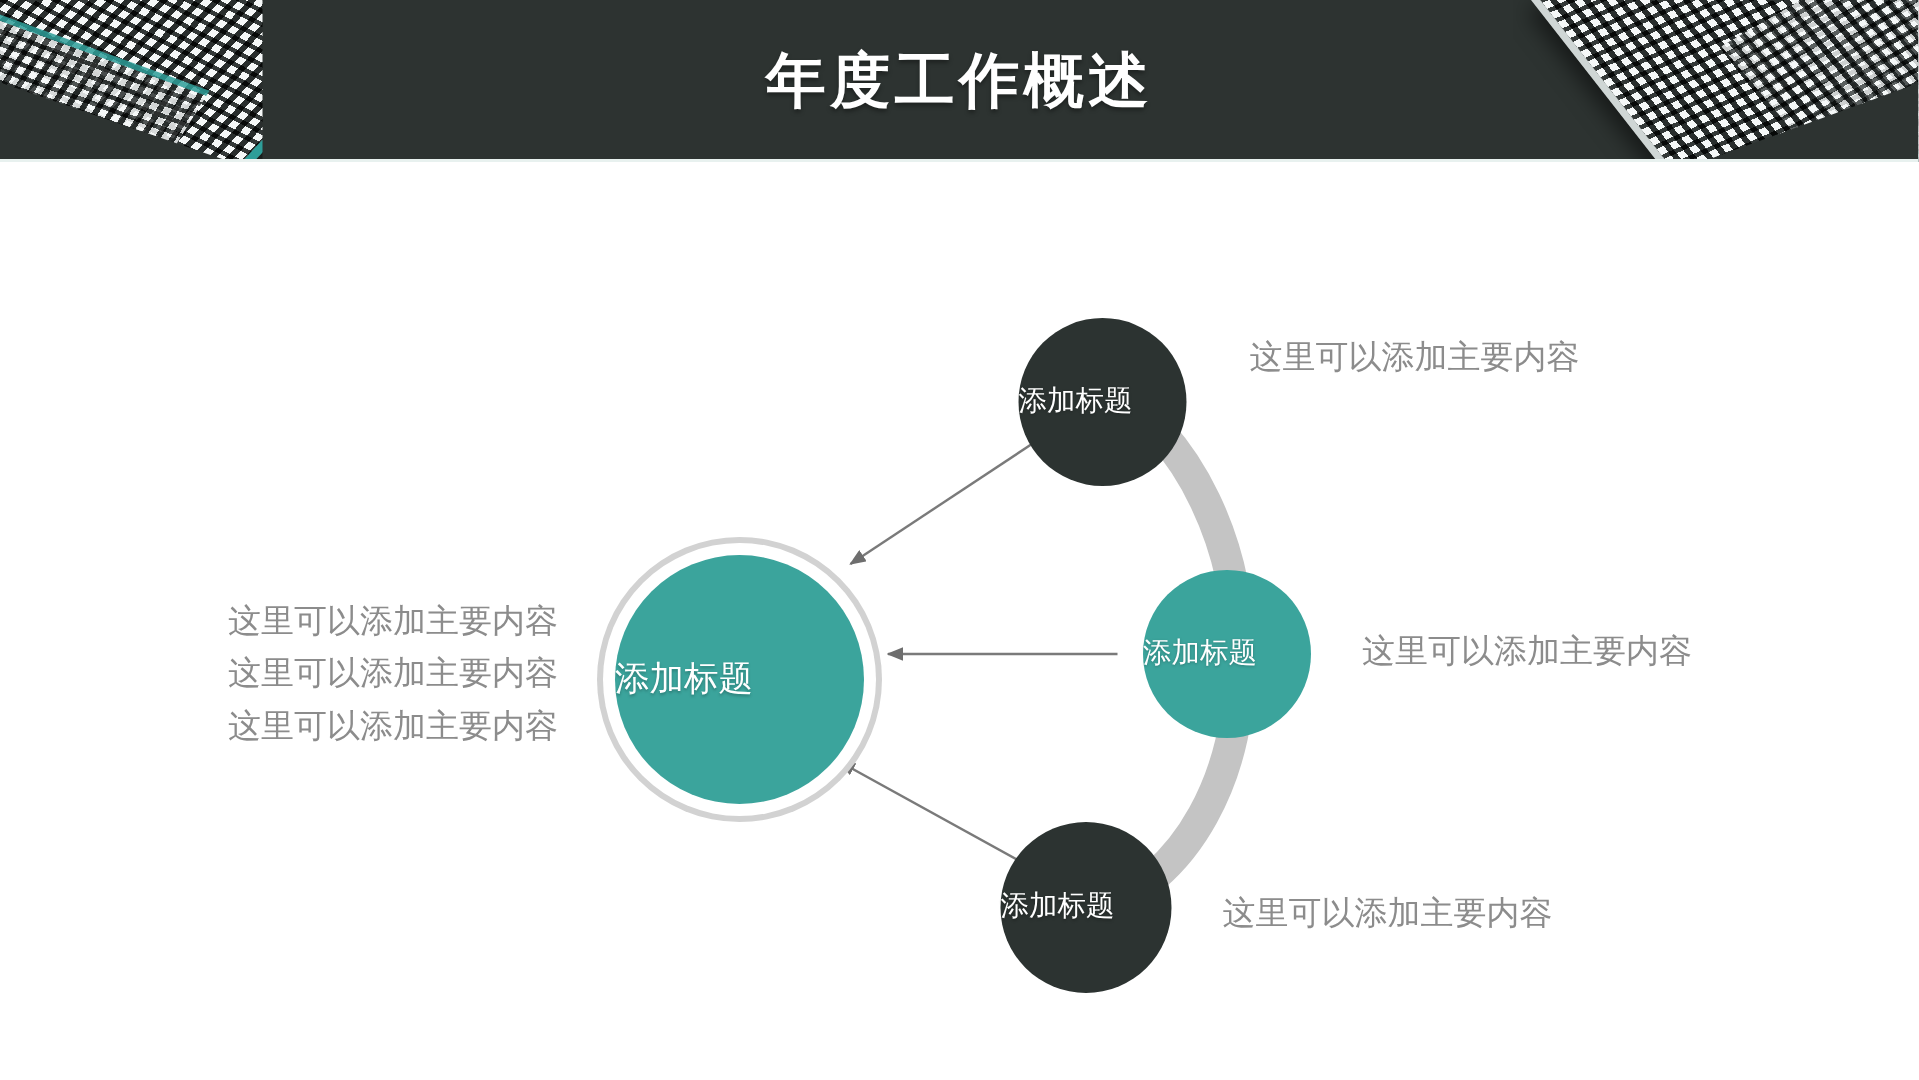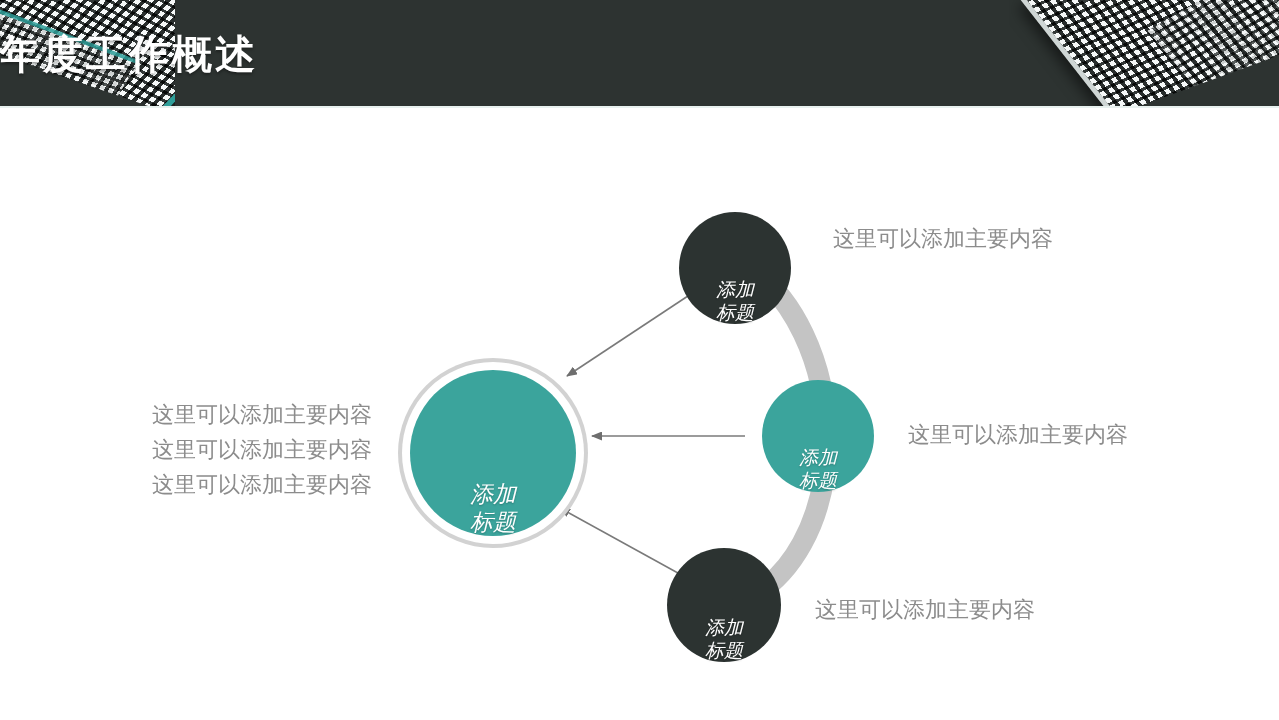--- a/index.html
+++ b/index.html
@@ -28,21 +28,21 @@
     background: #2d3331;
     overflow: hidden;
   }
   .header-title {
     position: absolute;
     left: 0;
     top: 0;
     width: 1279px;
     height: 108px;
     line-height: 108px;
-    text-align: left;
+    text-align: center;
     color: #ffffff;
     font-size: 40px;
     font-weight: bold;
     letter-spacing: 3px;
     z-index: 6;
     text-shadow: 0 2px 3px rgba(0,0,0,0.35);
   }
   .header-underline {
     position: absolute;
     left: 0;
@@ -154,28 +154,27 @@
     left: 0;
     top: 0;
     width: 1279px;
     height: 612px;
   }
 
   .node {
     position: absolute;
     border-radius: 50%;
     display: flex;
-    flex-direction: column;
+    flex-direction: row;
     align-items: center;
-    justify-content: flex-end;
+    justify-content: flex-start;
     color: #ffffff;
     line-height: 1.22;
     z-index: 5;
     text-shadow: 0 1px 2px rgba(0,0,0,0.25);
-    font-style: italic;
   }
   .node span { display: block; }
 
   .node-main {
     left: 410px;
     top: 262px;
     width: 166px;
     height: 166px;
     background: #3ba49c;
     font-size: 23px;

